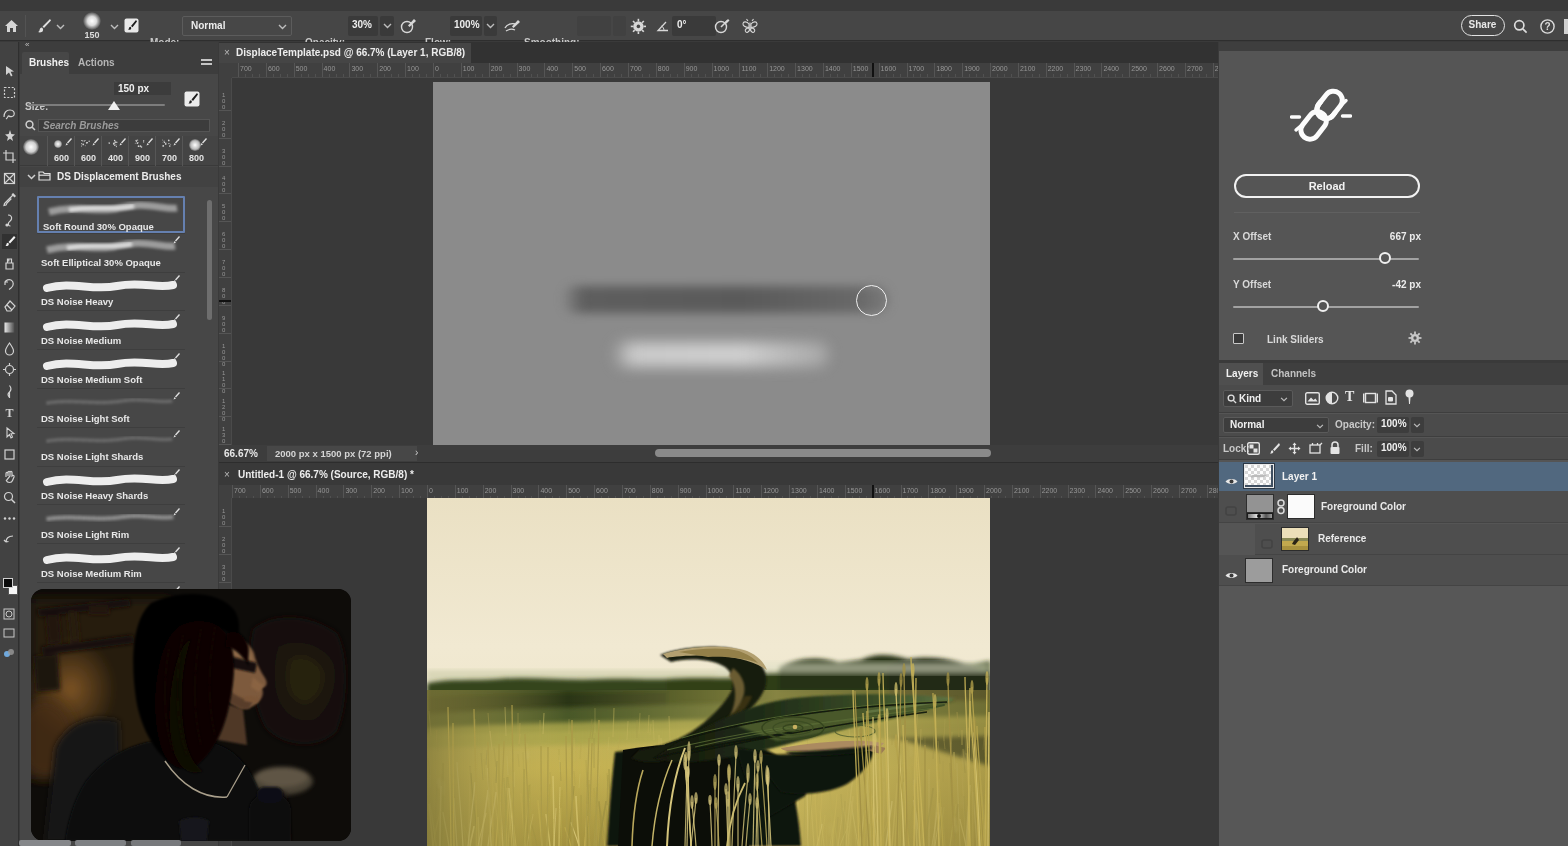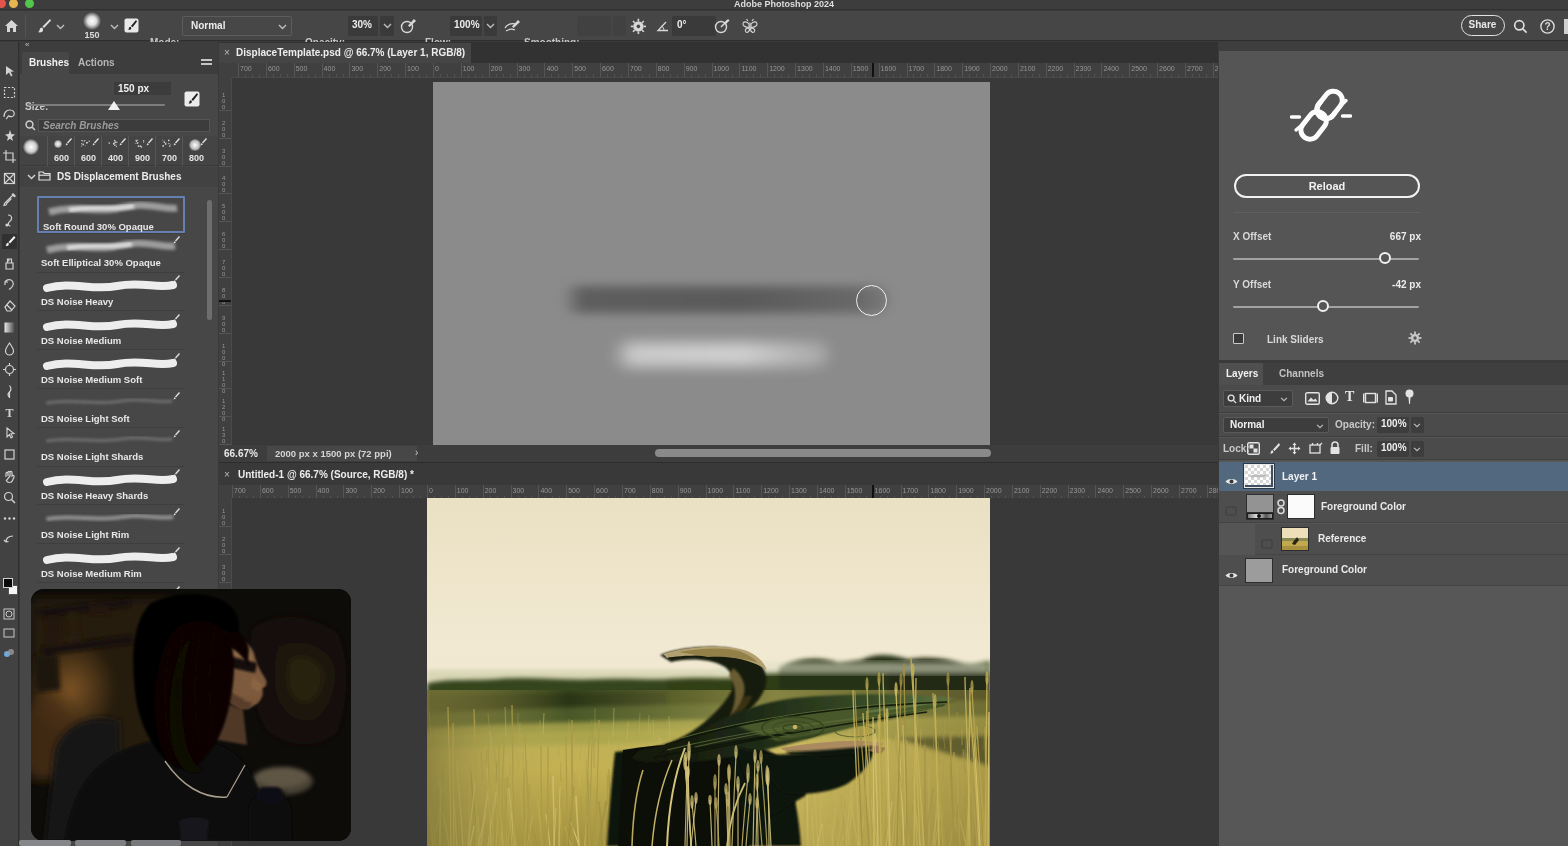--- a/index.html
+++ b/index.html
@@ -7,26 +7,20 @@
     font-family:"Liberation Sans", sans-serif; }
   #root { position:absolute; top:0; left:0; width:1568px; height:846px; }
   .abs { position:absolute; }
   .lbl { color:#c8c8c8; font-size:10px; font-weight:700;margin-top:17px; }
   .wlbl { color:#ededed; font-size:10px; font-weight:700; }
 </style>
 </head>
 <body>
 <div id="root">
 
-  <div class="abs" style="left:0;top:0;width:1568px;height:10px;background:#3d3d3d;border-bottom:1px solid #313131;">
-    <div class="abs" style="left:-3px;top:-1px;width:9px;height:9px;border-radius:50%;background:#e3544d;"></div>
-    <div class="abs" style="left:9px;top:-1px;width:9px;height:9px;border-radius:50%;background:#e5b650;"></div>
-    <div class="abs" style="left:25px;top:-1px;width:9px;height:9px;border-radius:50%;background:#53c64c;"></div>
-    <div class="abs" style="left:0;top:-1px;width:1568px;text-align:center;color:#dedede;font-size:9px;font-weight:700;">Adobe Photoshop 2024</div>
-  </div>
 
   <div id="opts" class="abs" style="left:0;top:11px;width:1568px;height:30px;background:#464646;border-bottom:1px solid #2e2e2e;">
 
     <svg class="abs" style="left:4px;top:8px;" width="15" height="14" viewBox="0 0 15 14">
         <path d="M7.5 1 L14 7 L12 7 L12 13 L9 13 L9 9 L6 9 L6 13 L3 13 L3 7 L1 7 Z" fill="#d6d6d6"></path>
       </svg>
     <div class="abs" style="left:25px;top:4px;width:1px;height:22px;background:#535353;"></div>
 
     <svg class="abs" style="left:36px;top:7px;" width="16" height="16" viewBox="0 0 16 16">
         <path d="M14 1 L6.5 8.5 L8 10 L15 2.5 Z M6 9.5 C4.5 9.5 3.8 10.7 3.6 12 C3.4 13.2 2.8 13.7 2 14 C3.6 14.8 6 14.5 6.8 13 C7.4 11.9 7.2 10.4 6 9.5 Z" fill="#e0e0e0"></path>
@@ -1714,21 +1708,21 @@
             <line x1="11.3" y1="4.7" x2="13.3" y2="2.7"></line>
           </g>
         </svg>
     </div>
 
     <div class="abs" style="left:0;top:318px;width:349px;height:3px;background:#3a3a3a;"></div>
     <div class="abs" style="left:0;top:321px;width:349px;height:22px;background:#3f3f3f;">
       <div class="abs" style="left:0;top:0;width:44px;height:22px;background:#4f4f4f;">
           <div class="abs" style="left:7px;top:5px;color:#f2f2f2;font-size:10px;font-weight:700;">Layers</div>
         </div>
-      <div class="abs" style="left:52px;top:5px;color:#c2c2c2;font-size:10px;font-weight:700;margin-left:8px;">Channels</div>
+      <div class="abs" style="left:52px;top:5px;color:#c2c2c2;font-size:10px;font-weight:700;">Channels</div>
     </div>
 
     <div class="abs" style="left:0;top:343px;width:349px;height:28px;background:#4b4b4b;border-bottom:1px solid #3e3e3e;">
       <div class="abs" style="left:4px;top:5px;width:70px;height:17px;background:#3d3d3d;border:1px solid #5a5a5a;border-radius:2px;">
         <svg class="abs" style="left:3px;top:3px;" width="10" height="10" viewBox="0 0 11 11">
             <circle cx="4.5" cy="4.5" r="3.2" stroke="#e0e0e0" stroke-width="1.5" fill="none"></circle>
             <line x1="7" y1="7" x2="10" y2="10" stroke="#e0e0e0" stroke-width="1.5"></line>
           </svg>
         <div class="abs" style="left:15px;top:2px;color:#f0f0f0;font-size:10px;font-weight:700;">Kind</div>
         <svg class="abs" style="right:4px;top:6px;" width="8" height="5" viewBox="0 0 9 6">

